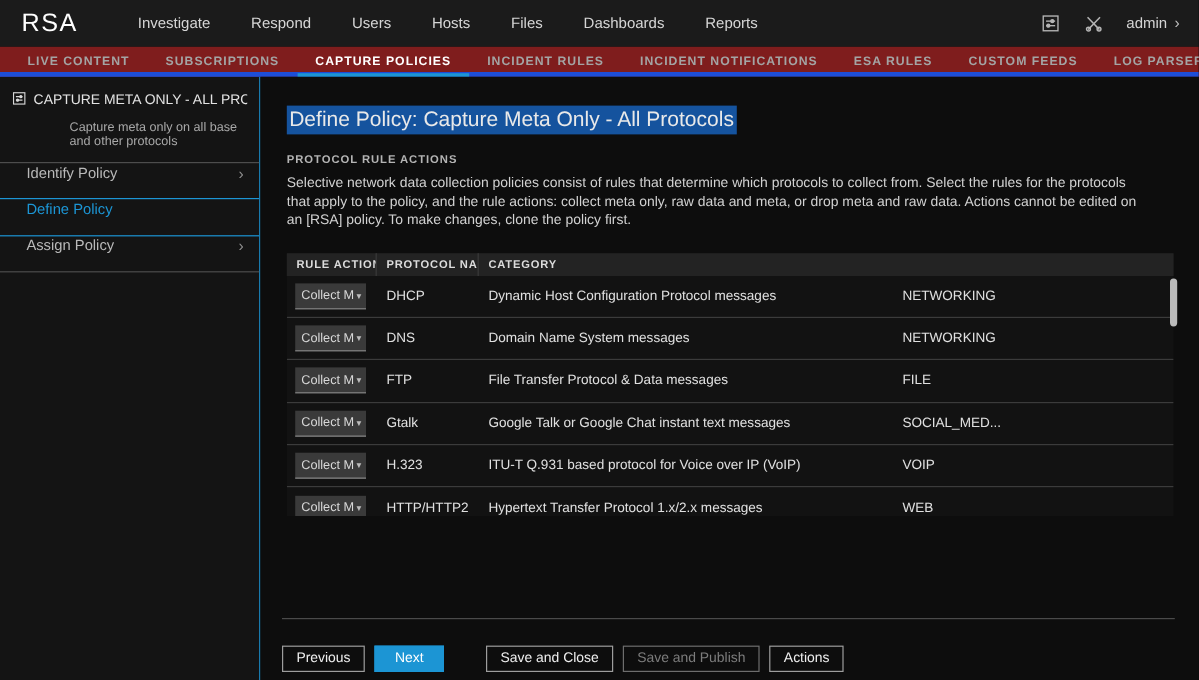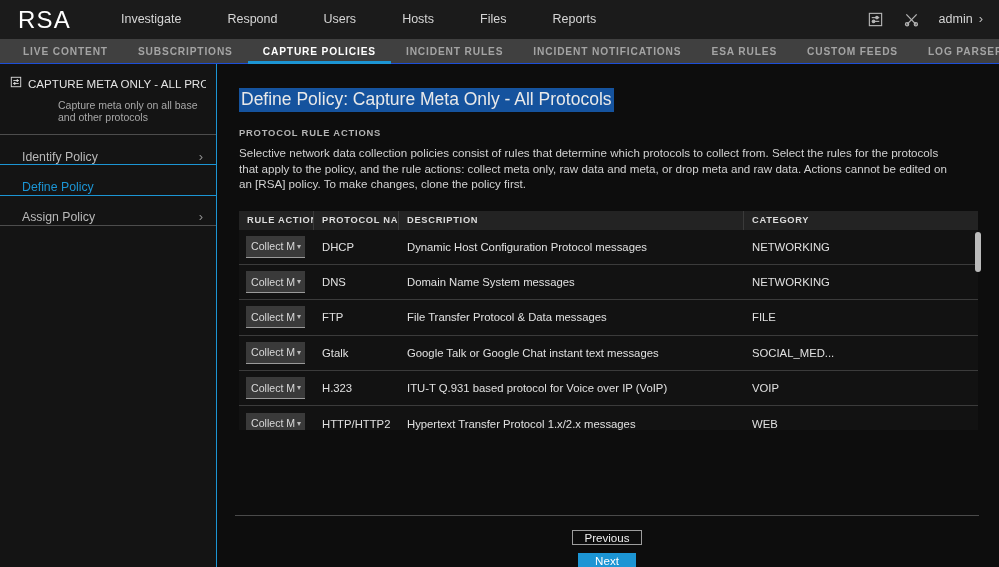--- a/index.html
+++ b/index.html
@@ -14,27 +14,27 @@
   .topbar {
     height: 39px;
     background: #1b1b1b;
     display: flex;
     align-items: center;
     padding: 0 14px 0 18px;
     position: relative;
   }
   .logo {
     color: #ffffff;
-    font-size: 24px;
+    font-size: 21px;
     letter-spacing: 1.2px;
     font-weight: 400;
     margin-right: 33px;
     font-family: "Liberation Sans", sans-serif;
   }
-  .nav-main { display: flex; align-items: center; gap: 12px; }
+  .nav-main { display: flex; align-items: center; gap: 0; }
   .nav-main .nav-item {
     color: #d6d6d6;
     font-size: 12.5px;
     padding: 0 17px;
     line-height: 39px;
     cursor: pointer;
     white-space: nowrap;
   }
   .topbar-right {
     margin-left: auto;
@@ -46,25 +46,25 @@
   .user-menu {
     color: #d4d4d4; font-size: 12.5px;
     display: flex; align-items: center; gap: 6px;
     cursor: pointer; padding-right: 2px;
   }
   .user-chev { font-size: 13px; color: #bdbdbd; }
 
   
   .subnav {
     height: 25px;
-    background: #404040;
+    background: #7f1d1d;
     display: flex;
     align-items: stretch;
     padding-left: 8px;
-    border-bottom: 1px solid #1d4ed8;
+    border-bottom: 4px solid #1d4ed8;
     position: relative;
   }
   .subnav-item {
     color: #a4a4a4;
     font-size: 10.2px;
     font-weight: bold;
     letter-spacing: .85px;
     padding: 0 15px;
     line-height: 25px;
     cursor: pointer;
@@ -104,21 +104,21 @@
   }
   .policy-sub {
     color: #a8a8a8;
     font-size: 10.5px;
     margin-top: 9px;
     margin-left: 48px;
   }
   .nav-step {
     height: 30px;
     display: flex;
-    align-items: flex-end;
+    align-items: flex-start;
     padding: 0 13px 0 22px;
     font-size: 12.3px;
     color: #b9b9b9;
     cursor: pointer;
     border-top: 1px solid transparent;
     border-bottom: 1px solid transparent;
     position: relative;
   }
   .nav-step .chev { margin-left: auto; color: #8e8e8e; font-size: 13px; }
   .nav-step.blue-bottom { border-bottom-color: #1c95d4; }
@@ -250,21 +250,20 @@
 
   
   .footer {
     border-top: 1px solid #4a4a4a;
     margin: 0 20px 0 18px;
     padding: 14px 0 0 0;
     display: flex;
     align-items: center;
     gap: 8px;
     height: 52px;
-    flex-direction: column;
   }
   .btn {
     height: 22px;
     min-width: 58px;
     padding: 0 11px;
     border: 1px solid #9d9d9d;
     background: transparent;
     color: #efefef;
     font-size: 11.6px;
     font-family: "Liberation Sans", sans-serif;
@@ -290,20 +289,21 @@
 <body>
 
 <div class="topbar">
   <div class="logo">RSA</div>
   <div class="nav-main" id="main-nav">
       <div class="nav-item">Investigate</div>
       <div class="nav-item">Respond</div>
       <div class="nav-item">Users</div>
       <div class="nav-item">Hosts</div>
       <div class="nav-item">Files</div>
+      <div class="nav-item">Dashboards</div>
       <div class="nav-item">Reports</div>
     </div>
 
   <div class="topbar-right">
     <span title="tasks">
       <svg class="ic" viewBox="0 0 18 18" fill="none" stroke="#d0d0d0" stroke-width="1.2">
         <rect x="2.5" y="2.5" width="13" height="13"></rect>
         <line x1="5" y1="7" x2="13" y2="7"></line>
         <line x1="5" y1="11" x2="13" y2="11"></line>
         <circle cx="10.5" cy="7" r="1.3" fill="#d0d0d0"></circle>
@@ -374,21 +374,20 @@
     <div class="main-inner">
       <div style="padding-left:14px;">
         <span class="page-title">Define Policy: Capture Meta Only - All Protocols</span>
         <div class="section-label">PROTOCOL RULE ACTIONS</div>
         <div class="desc">Selective network data collection policies consist of rules that determine which protocols to collect from. Select the rules for the protocols that apply to the policy, and the rule actions: collect meta only, raw data and meta, or drop meta and raw data. Actions cannot be edited on an [RSA] policy. To make changes, clone the policy first.</div>
 
         <div class="table-wrap">
           <div class="thead" id="thead">
               <div class="th col-action">RULE ACTION</div>
               <div class="th col-name">PROTOCOL NAME</div>
-              <div class="th col-desc">DESCRIPTION</div>
               <div class="th col-cat">CATEGORY</div>
             </div>
           <div class="tbody" id="tbody">
               <div class="trow">
                 <div class="td col-action" style="padding-left: 0px;">
                   <div class="ddl">
                     <span class="lbl">Collect M...</span>
                     <span class="cv">▾</span>
                   </div>
                 </div>

